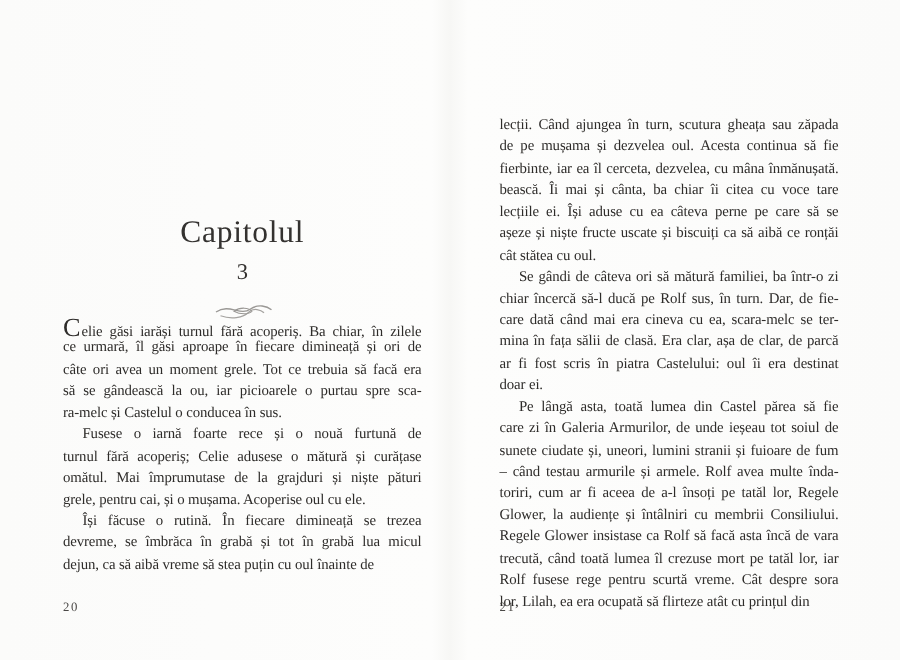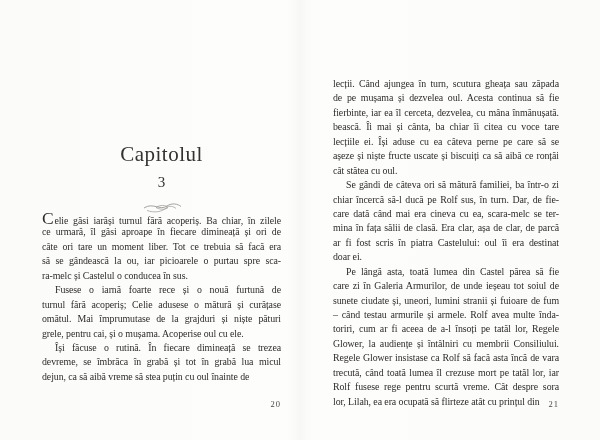--- a/index.html
+++ b/index.html
@@ -47,21 +47,21 @@
   .drop-cap {
     font-size: 17.5px;
     line-height: 14.45px;
     letter-spacing: 0.2px;
     padding-right: 0.5px;
   }
 
   .page-number {
     position: absolute;
     top: 399px; left: 0; right: 0;
-    text-align: right;
+    text-align: left;
     font-size: 8.5px;
     letter-spacing: 1px;
     color: #4a4846;
   }
 </style>
 </head>
 <body>
 
 <div class="spread">
 
@@ -73,21 +73,21 @@
         <svg width="42" height="14" viewBox="0 0 42 14" fill="none" xmlns="http://www.w3.org/2000/svg">
           <path d="M3 8 C 12 2, 19 11, 26 6 C 31 2.5, 37 4, 40 6.5" stroke="#9a9895" stroke-width="0.9" fill="none"></path>
           <path d="M6 10.5 C 13 13, 21 12, 25 8 C 28 5, 33 6.5, 35 8.5" stroke="#a5a3a0" stroke-width="0.8" fill="none"></path>
           <path d="M15 7.5 C 19 4.5, 25 5, 27 7.5 C 25 9.8, 19 9.8, 15 7.5 Z" stroke="#9a9895" stroke-width="0.7" fill="none"></path>
         </svg>
       </div>
     </div>
     <div class="body-text">
         <div class="line"><span class="drop-cap">C</span>elie găsi iarăși turnul fără acoperiș. Ba chiar, în zilele</div>
         <div class="line">ce urmară, îl găsi aproape în fiecare dimineață și ori de</div>
-        <div class="line">câte ori tare un moment liber. Tot ce trebuia să facă era</div>
+        <div class="line">câte ori avea un moment grele. Tot ce trebuia să facă era</div>
         <div class="line">să se gândească la ou, iar picioarele o purtau spre sca-</div>
         <div class="line end">ra-melc și Castelul o conducea în sus.</div>
         <div class="line indent">Fusese o iarnă foarte rece și o nouă furtună de</div>
         <div class="line">turnul fără acoperiș; Celie adusese o mătură și curățase</div>
         <div class="line">omătul. Mai împrumutase de la grajduri și niște pături</div>
         <div class="line end">grele, pentru cai, și o mușama. Acoperise oul cu ele.</div>
         <div class="line indent">Își făcuse o rutină. În fiecare dimineață se trezea</div>
         <div class="line">devreme, se îmbrăca în grabă și tot în grabă lua micul</div>
         <div class="line end">dejun, ca să aibă vreme să stea puțin cu oul înainte de</div>
       </div>

